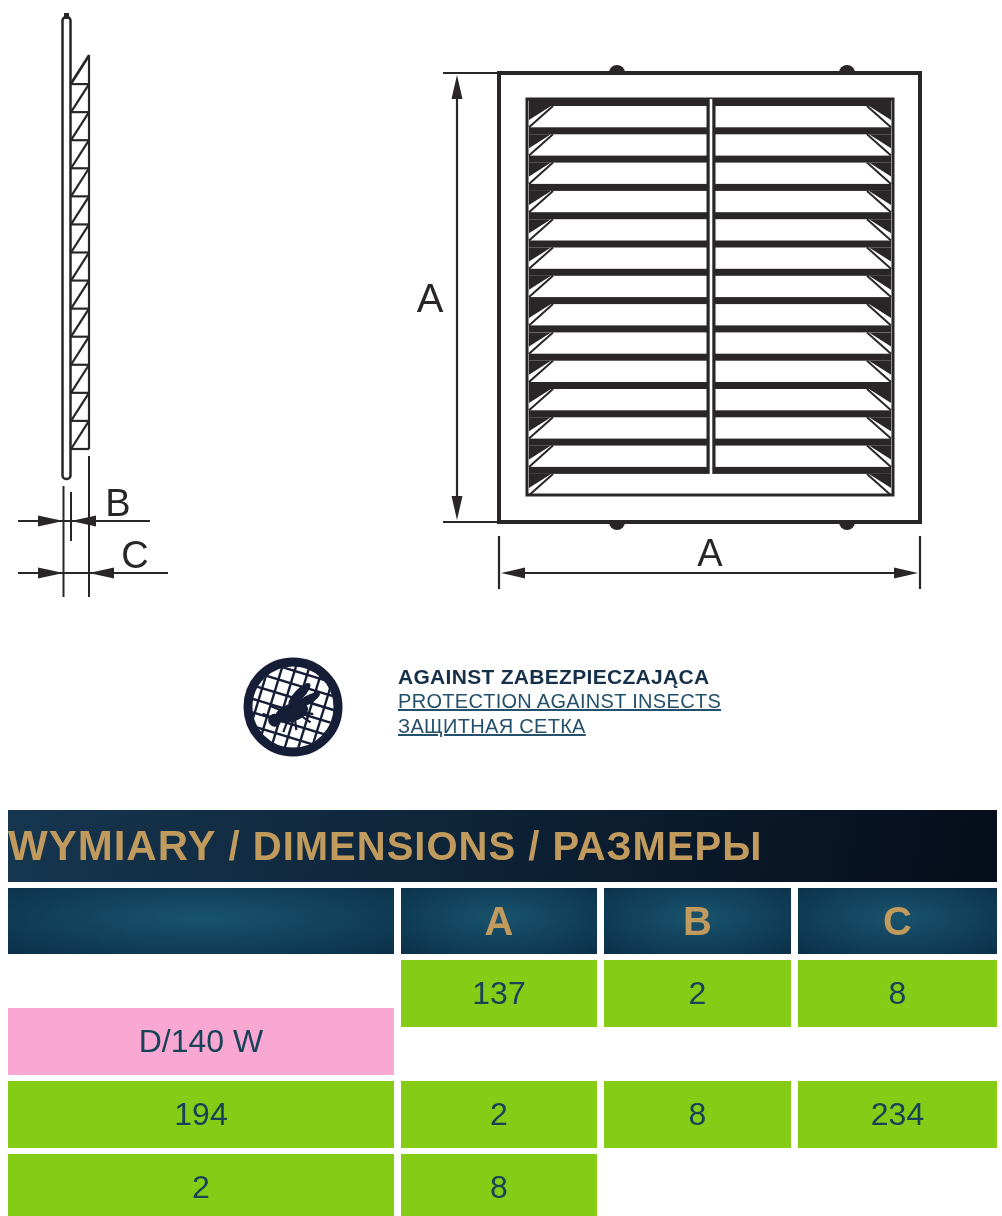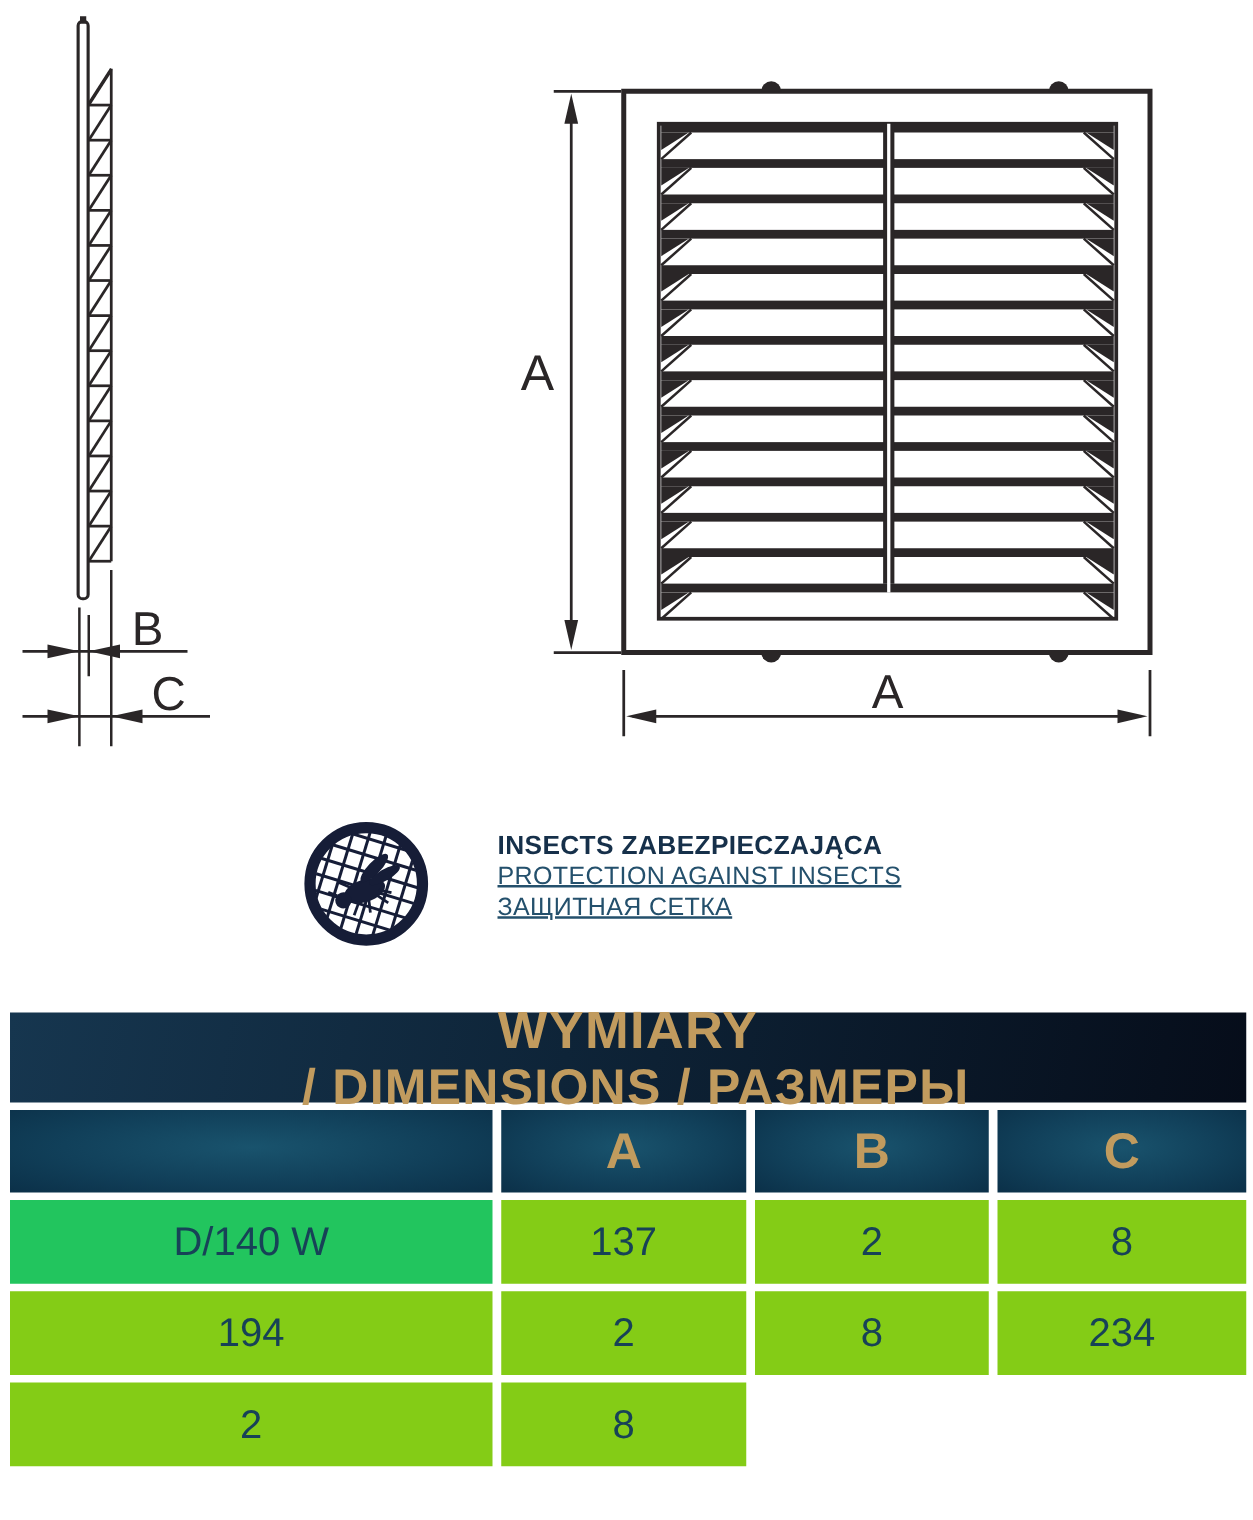--- a/index.html
+++ b/index.html
@@ -13,39 +13,38 @@
 
   
   .feature-icon{position:absolute;left:243px;top:657px;width:100px;height:100px;}
   .feature-text{position:absolute;left:398px;top:664px;line-height:25px;}
   .feature-text .l1{font-weight:bold;font-size:21px;color:#16304a;letter-spacing:.3px;}
   .feature-text .l2,.feature-text .l3{font-size:20px;color:#24506c;letter-spacing:.3px;text-decoration:underline;}
 
   
   .dim-table{position:absolute;left:8px;top:810px;width:989px;}
   .tbl-title{
-    height:72px;display:flex;align-items:center;justify-content:center;
+    height:72px;display:flex;align-items:center;justify-content:flex-start;
     background:linear-gradient(100deg,#16364f 0%,#0e2438 45%,#060d1a 100%);
-    flex-direction:column;
   }
   .tbl-title .big{font-size:42px;font-weight:bold;color:#c19b5e;letter-spacing:1px;}
   .tbl-title .small{font-size:40px;font-weight:bold;color:#c19b5e;letter-spacing:1px;white-space:pre;}
   .tbl-grid{
     margin-top:6px;display:grid;
     grid-template-columns:386px 196px 187px 199px;
     column-gap:7px;row-gap:6px;
   }
   .cell{display:flex;align-items:center;justify-content:center;}
   .hcell{
     height:66px;
     background:radial-gradient(ellipse at 50% 45%, #19536d 0%, #11405a 55%, #0b3048 100%);
     color:#c19b5e;font-size:40px;font-weight:bold;
   }
   .rcell{height:67px;font-size:32px;color:#174257;}
-  .name{background:#22c55e;}
+  .name{background:#f9a8d4;margin-top:48px;}
   .beige{background:#84cc16;}
   .white{background:#84cc16;}
 </style>
 </head>
 <body>
 
 <div class="stage">
 
   <svg id="drawing" width="1002" height="630" viewBox="0 0 1002 630" style="position:absolute;left:0;top:0;">
     <g stroke="#2a2627" fill="none" stroke-width="2.5">
@@ -245,21 +244,21 @@
         <path d="M40,62 l-7,9"></path>
           <path d="M48,63 l-2,10"></path>
           <path d="M55,61 l7,9"></path>
         <path d="M37,49 l-8,-7"></path>
           <path d="M25,52 l-6,-5"></path>
           <path d="M58,58 l9,5"></path>
       </g>
     </g>
   </svg>
   <div class="feature-text">
-    <div class="l1">INSECTS ZABEZPIECZAJĄCA</div>
+    <div class="l1">AGAINST ZABEZPIECZAJĄCA</div>
     <div class="l2">PROTECTION AGAINST INSECTS</div>
     <div class="l3">ЗАЩИТНАЯ СЕТКА</div>
   </div>
 
   <div class="dim-table">
     <div class="tbl-title">
       <span class="big">WYMIARY</span>
         <span class="small"> / DIMENSIONS / РАЗМЕРЫ</span>
     </div>
     <div class="tbl-grid">

